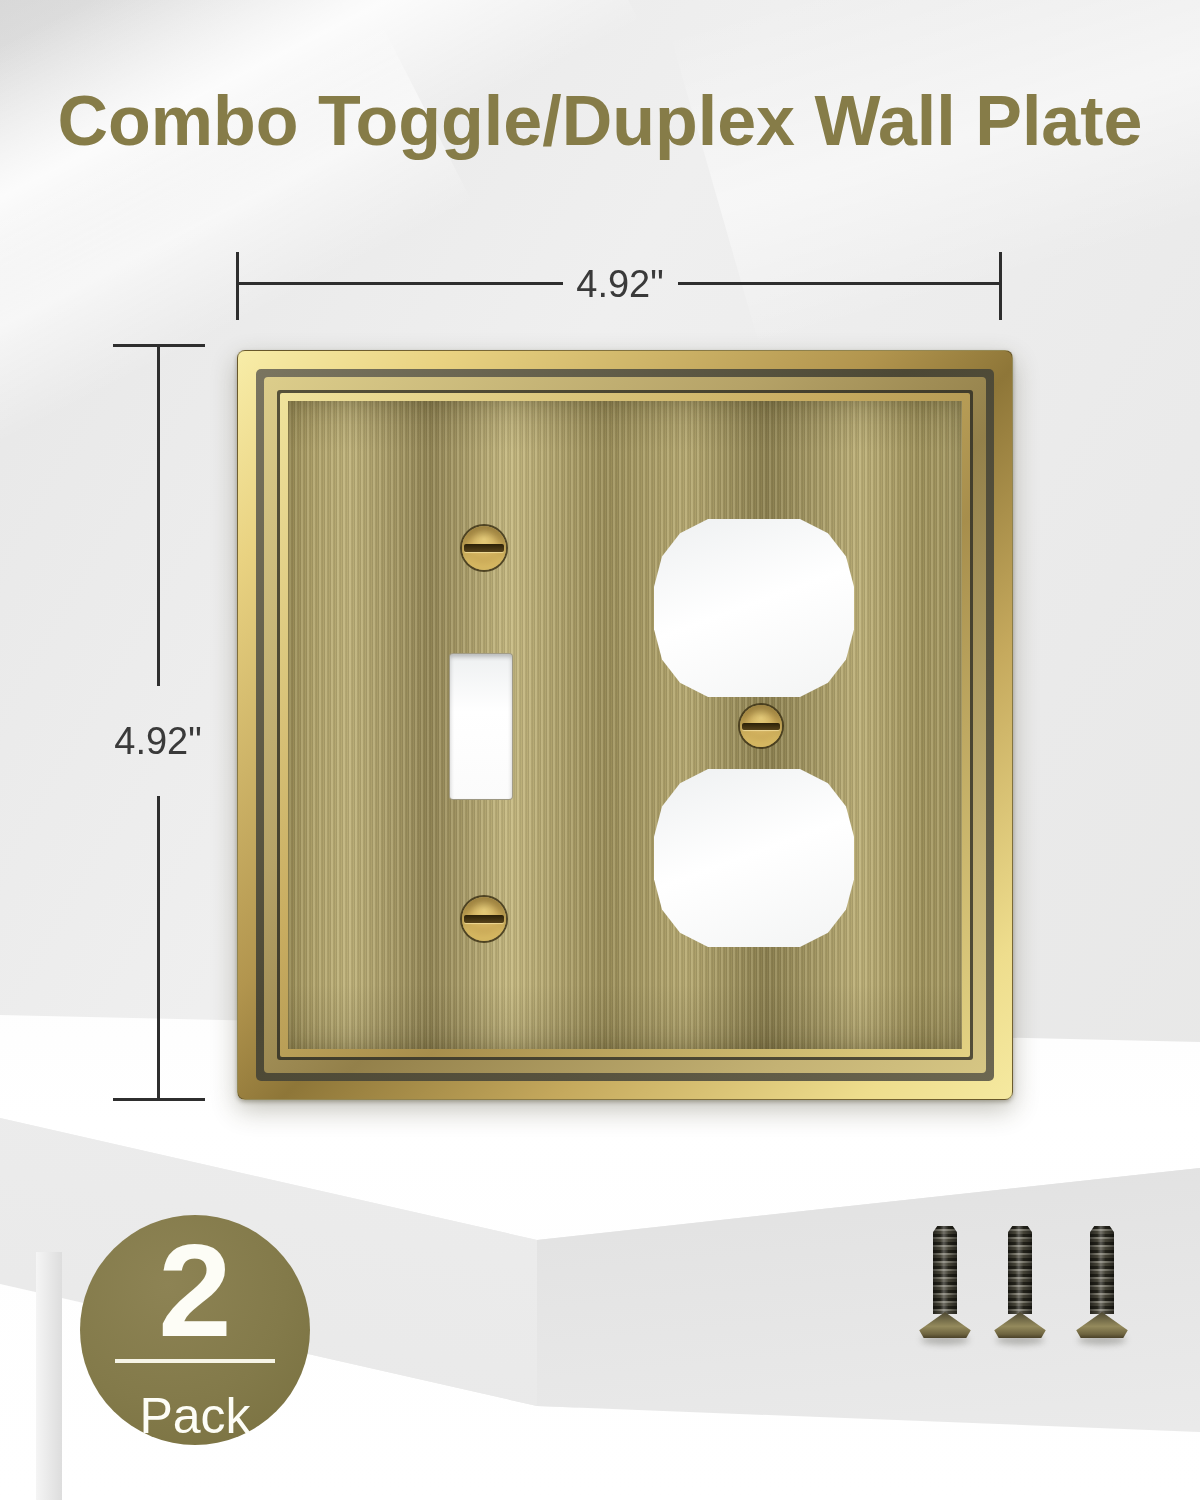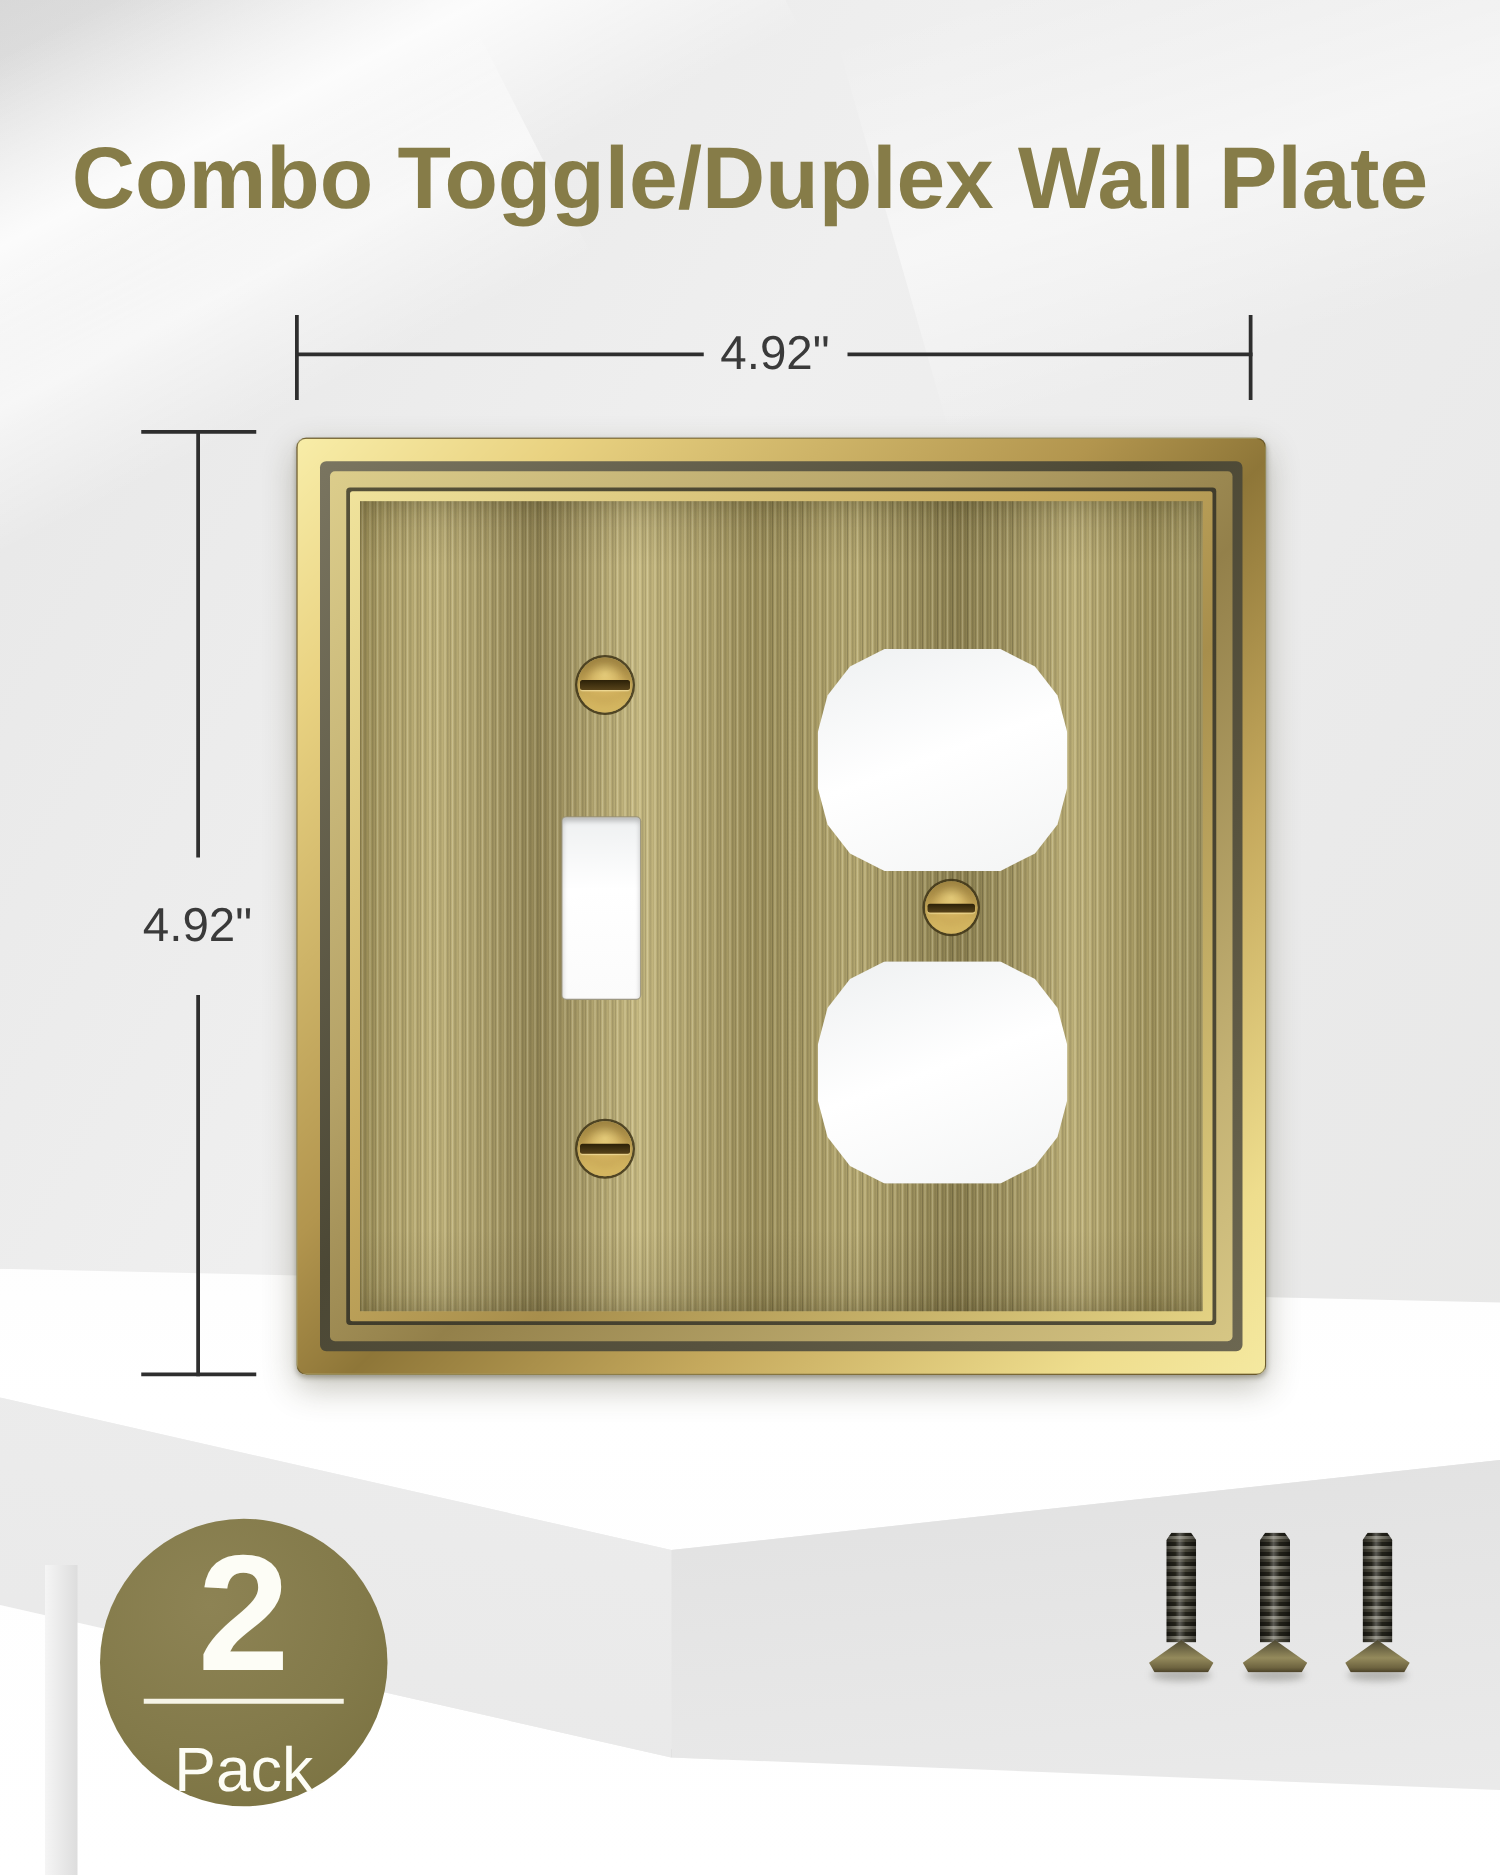--- a/index.html
+++ b/index.html
@@ -16,21 +16,21 @@
     background:linear-gradient(180deg,rgba(255,255,255,0) 0%,rgba(255,255,255,.85) 50%,rgba(255,255,255,0) 100%); }
   .beam-b { left:-180px; top:150px; width:640px; height:210px; transform:rotate(-27deg);
     background:linear-gradient(180deg,rgba(255,255,255,0) 0%,rgba(255,255,255,.6) 50%,rgba(255,255,255,0) 100%); }
   .beam-c { left:700px; top:-80px; width:760px; height:330px; transform:rotate(-16deg);
     background:linear-gradient(180deg,rgba(255,255,255,0) 0%,rgba(255,255,255,.5) 55%,rgba(255,255,255,0) 100%); }
   .corner-shade { left:-60px; top:-60px; width:420px; height:300px; transform:rotate(-27deg);
     background:linear-gradient(180deg,rgba(190,190,190,.35) 0%,rgba(190,190,190,0) 60%); }
 
   
   .title {
-    position:absolute; left:0; top:102px; width:1200px; text-align:center;
+    position:absolute; left:0; top:81px; width:1200px; text-align:center;
     font-size:70px; font-weight:700; color:#867c48; letter-spacing:0px;
   }
 
   
   .dim-line { position:absolute; background:#2e2e2e; }
   .dim-label { position:absolute; transform:translate(-50%,-50%); font-size:38px; color:#3a3a3a; white-space:nowrap; }
 
   
   .ped-top    { clip-path:polygon(0px 1015px,1200px 1042px,1200px 1168px,537px 1240px,0px 1118px);
                 background:linear-gradient(180deg,#ececec 0%,#f8f8f8 35%,#ffffff 75%,#fdfdfd 100%); }

